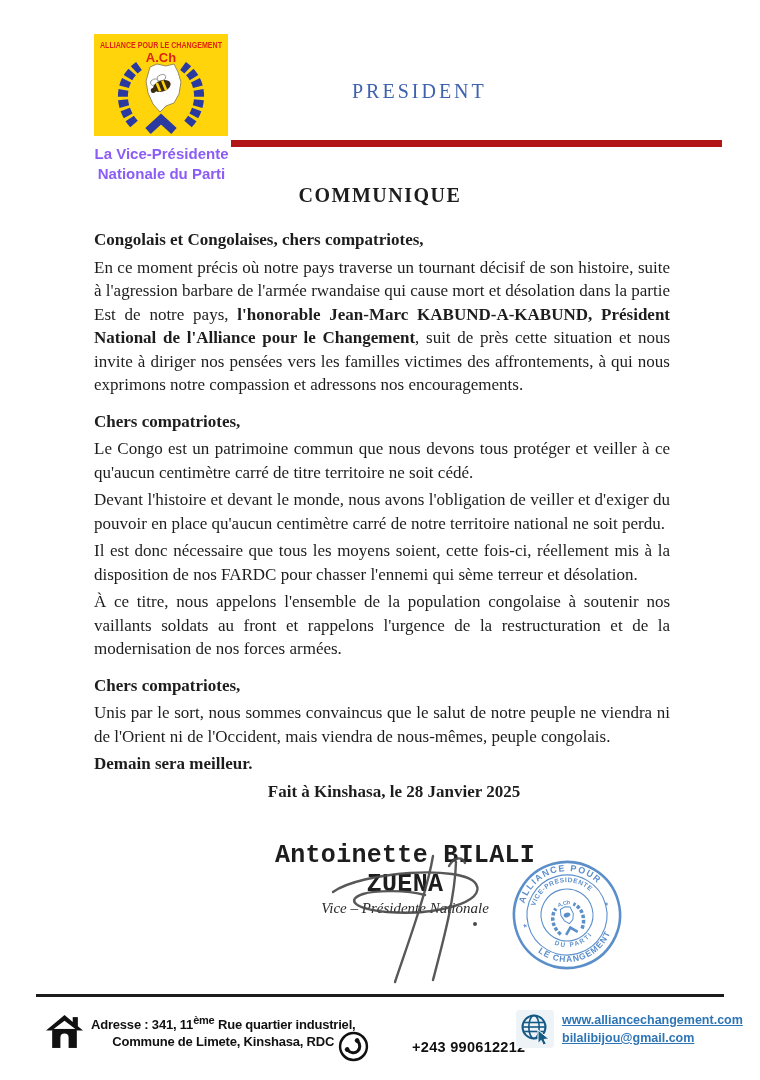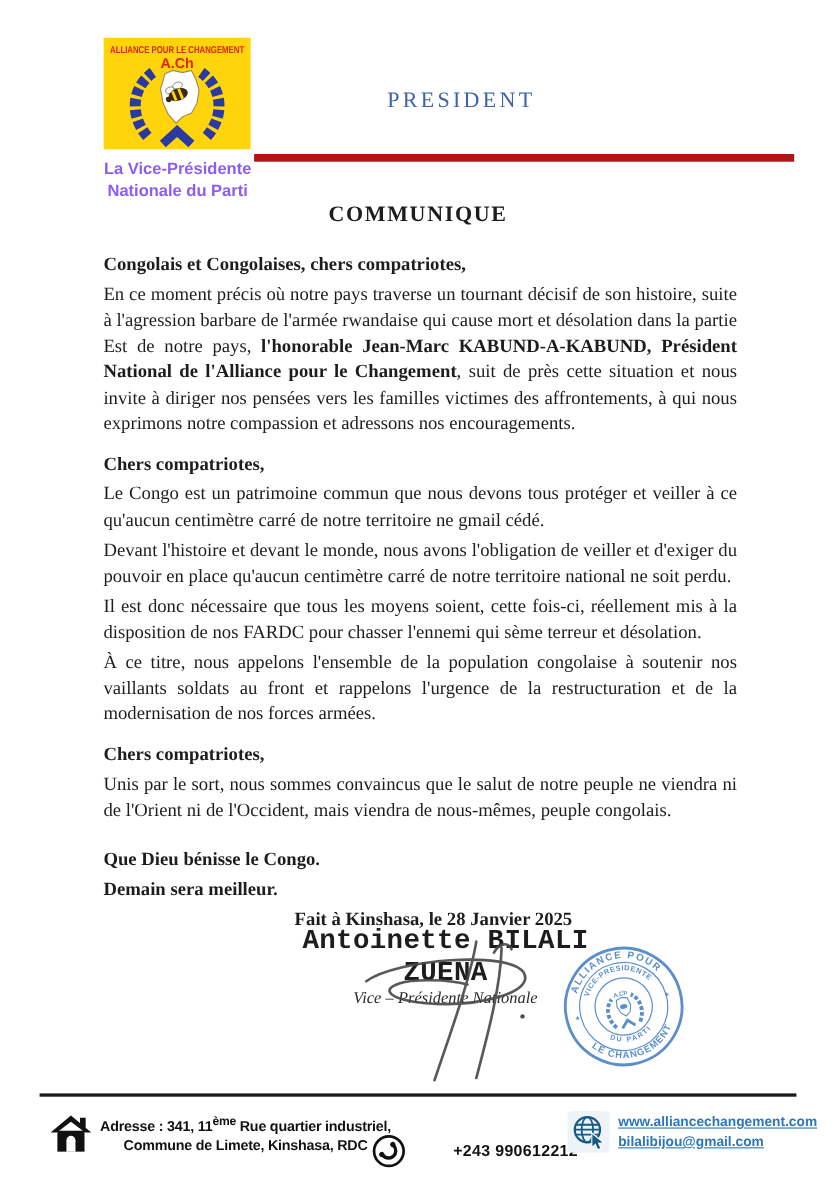--- a/index.html
+++ b/index.html
@@ -100,29 +100,28 @@
   <div class="president">PRESIDENT</div>
   <div class="red-line"></div>
 
   <div class="doc-title">COMMUNIQUE</div>
 
   <div class="content">
     <p class="head">Congolais et Congolaises, chers compatriotes,</p>
     <p><span>En ce moment précis où notre pays traverse un tournant décisif de son histoire, suite à l'agression barbare de l'armée rwandaise qui cause mort et désolation dans la partie Est de notre pays, </span><b>l'honorable Jean-Marc KABUND-A-KABUND, Président National de l'Alliance pour le Changement</b><span>, suit de près cette situation et nous invite à diriger nos pensées vers les familles victimes des affrontements, à qui nous exprimons notre compassion et adressons nos encouragements.</span></p>
 
     <p class="head gap">Chers compatriotes,</p>
-    <p>Le Congo est un patrimoine commun que nous devons tous protéger et veiller à ce qu'aucun centimètre carré de notre territoire ne gmail cédé.</p>
+    <p>Le Congo est un patrimoine commun que nous devons tous protéger et veiller à ce qu'aucun centimètre carré de titre territoire ne soit cédé.</p>
     <p>Devant l'histoire et devant le monde, nous avons l'obligation de veiller et d'exiger du pouvoir en place qu'aucun centimètre carré de notre territoire national ne soit perdu.</p>
     <p>Il est donc nécessaire que tous les moyens soient, cette fois-ci, réellement mis à la disposition de nos FARDC pour chasser l'ennemi qui sème terreur et désolation.</p>
     <p>À ce titre, nous appelons l'ensemble de la population congolaise à soutenir nos vaillants soldats au front et rappelons l'urgence de la restructuration et de la modernisation de nos forces armées.</p>
 
     <p class="head gap">Chers compatriotes,</p>
     <p>Unis par le sort, nous sommes convaincus que le salut de notre peuple ne viendra ni de l'Orient ni de l'Occident, mais viendra de nous-mêmes, peuple congolais.</p>
 
-    <p class="closing biggap">Que Dieu bénisse le Congo.</p>
     <p class="closing">Demain sera meilleur.</p>
     <p class="dateline">Fait à Kinshasa, le 28 Janvier 2025</p>
   </div>
 
   <div class="sig-block">
     <div class="sig-name">Antoinette BILALI ZUENA</div>
     <div class="sig-title">Vice – Présidente Nationale</div>
   </div>
 
   <svg class="sig-scribble" viewBox="0 0 190 140">

